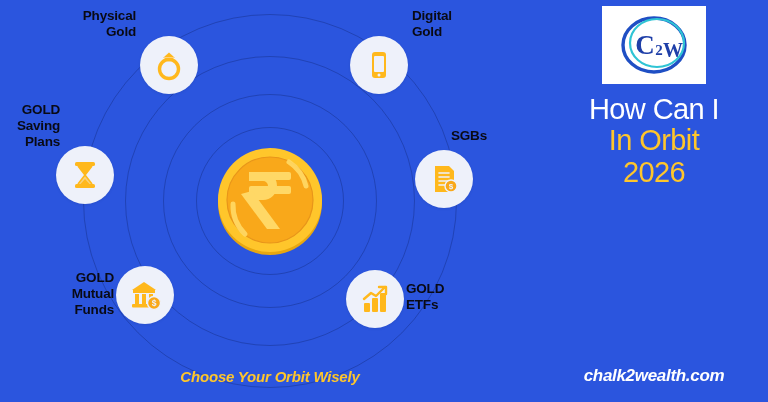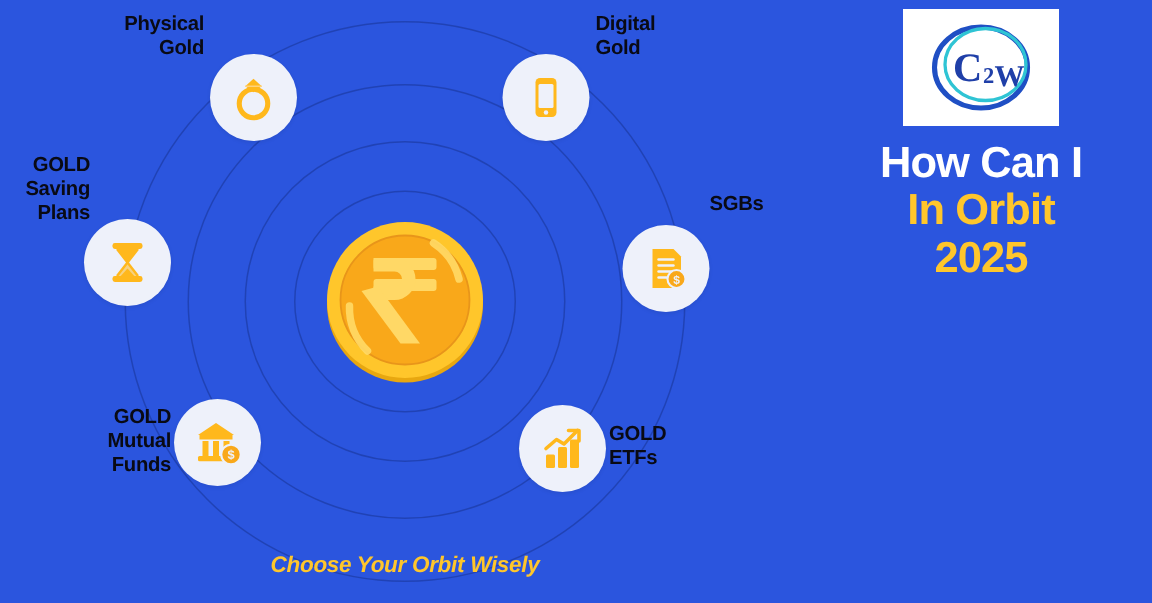--- a/index.html
+++ b/index.html
@@ -41,25 +41,25 @@
   .node-label{
     position:absolute;
     color:#090a14;font-weight:bold;font-size:13.5px;line-height:1.18;
     letter-spacing:-.2px;white-space:pre-line;
   }
 
   
   #node-physical-gold{left:140px;top:36px;}
   #node-physical-gold .node-label{right:62px;top:-28px;text-align:right;width:110px;}
 
-  #node-digital-gold{left:335px;top:36px;}
+  #node-digital-gold{left:350px;top:36px;}
   #node-digital-gold .node-label{left:62px;top:-28px;text-align:left;width:110px;}
 
   #node-sgbs{left:415px;top:150px;}
-  #node-sgbs .node-label{left:36px;top:-22px;text-align:center;width:80px;}
+  #node-sgbs .node-label{left:36px;top:-22px;text-align:left;width:80px;}
 
   #node-gold-etfs{left:346px;top:270px;}
   #node-gold-etfs .node-label{left:60px;top:11px;text-align:left;width:90px;}
 
   #node-mutual-funds{left:116px;top:266px;}
   #node-mutual-funds .node-label{right:60px;top:4px;text-align:right;width:100px;}
 
   #node-saving-plans{left:56px;top:146px;}
   #node-saving-plans .node-label{right:54px;top:-44px;text-align:right;width:80px;}
 
@@ -74,21 +74,21 @@
   #right-panel{
     position:absolute;left:540px;top:0;width:228px;height:402px;
     display:flex;flex-direction:column;align-items:center;
   }
   #logo-box{
     margin-top:6px;width:104px;height:78px;background:#ffffff;
     display:flex;align-items:center;justify-content:center;
   }
   #headline{
     margin-top:10px;width:228px;text-align:center;
-    font-size:29px;font-weight:bold;line-height:1.08;letter-spacing:-.6px;
+    font-size:29px;font-weight:normal;line-height:1.08;letter-spacing:-.6px;
   }
   .hl-white{color:#ffffff;display:block;}
   .hl-yellow{color:#ffc62b;display:block;}
   #site{
     position:absolute;bottom:16px;left:0;width:228px;text-align:center;
     color:#ffffff;font-size:17px;font-weight:bold;font-style:italic;
     letter-spacing:-.3px;
   }
 </style>
 </head>
@@ -221,18 +221,19 @@
         <ellipse cx="46" cy="30" rx="27" ry="24" fill="none" stroke="#2fc4d4" stroke-width="2.2"></ellipse>
         <text x="34" y="41" font-size="27" font-weight="bold" fill="#1f3fa8" text-anchor="middle" font-family="Liberation Serif, serif">C</text>
         <text x="48" y="42" font-size="15" font-weight="bold" fill="#1f3fa8" text-anchor="middle" font-family="Liberation Serif, serif">2</text>
         <text x="62" y="44" font-size="20" font-weight="bold" fill="#1f3fa8" text-anchor="middle" font-family="Liberation Serif, serif">W</text>
       </svg>
     </div>
 
     <div id="headline">
       <span class="hl-white">How Can I</span>
       <span class="hl-yellow">In Orbit</span>
-      <span class="hl-yellow">2025</span>
-    </div>
-
+      <span class="hl-yellow">2026</span>
+    </div>
+
+    <div id="site">chalk2wealth.com</div>
   </div>
 
 </div>
 
 </body></html>

